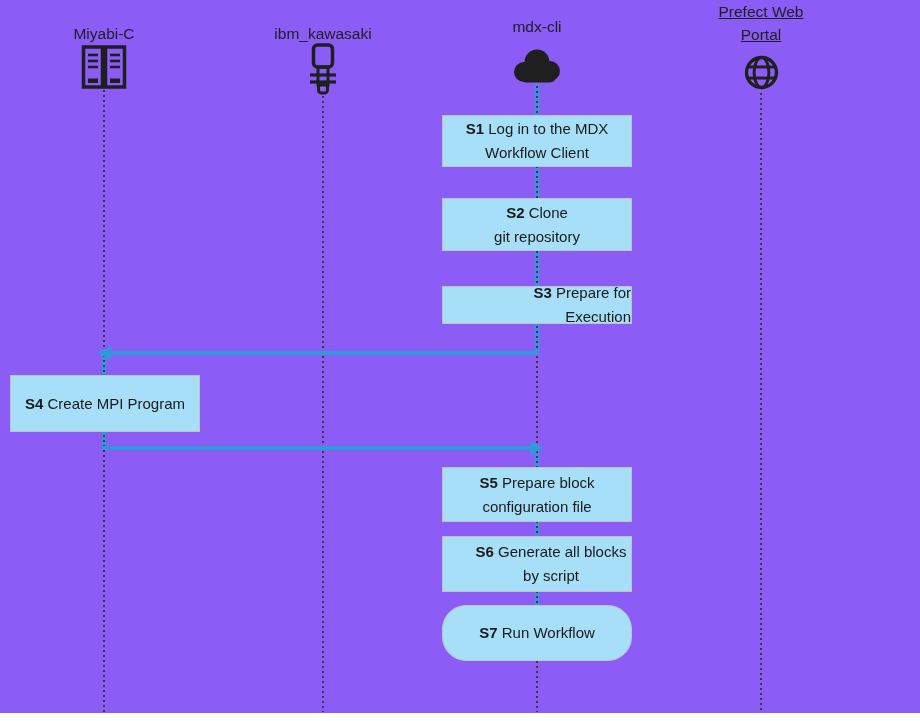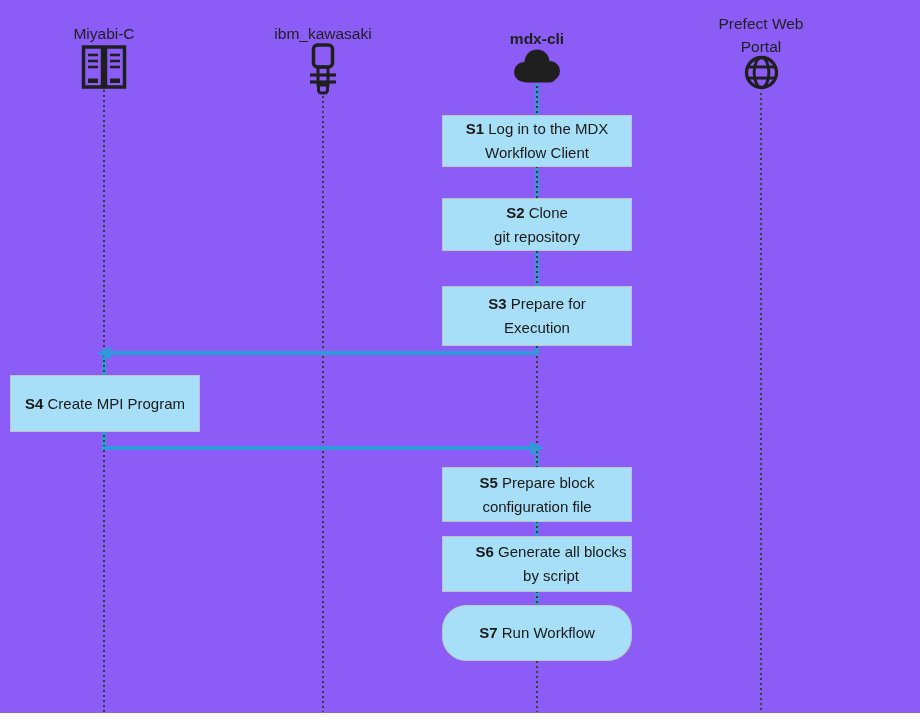--- a/index.html
+++ b/index.html
@@ -73,22 +73,22 @@
   
   .icon-stroke { stroke: #1f1f1f; fill: none; }
 </style>
 </head>
 <body>
 
 <div id="diagram">
 
   <div class="actor-label" style="left:34px; top:22px; width:140px;">Miyabi-C</div>
   <div class="actor-label" style="left:253px; top:22px; width:140px;">ibm_kawasaki</div>
-  <div class="actor-label" style="left:467px; top:27px; width:140px;font-weight:bold;">mdx-cli</div>
-  <div class="actor-label" style="left:711px; top:12px; width:100px;">Prefect Web Portal</div>
+  <div class="actor-label" style="left:467px; top:15px; width:140px;">mdx-cli</div>
+  <div class="actor-label" style="left:711px; top:0; width:100px;text-decoration:underline;">Prefect Web Portal</div>
 
   <div class="actor-icon" style="left:81px; top:45px;">
     <svg width="46" height="44" viewBox="0 0 46 44">
       <rect class="icon-stroke" x="2.5" y="2" width="19" height="40" stroke-width="3.5"></rect>
       <rect class="icon-stroke" x="24.5" y="2" width="19" height="40" stroke-width="3.5"></rect>
       <line class="icon-stroke" x1="7" y1="10" x2="17" y2="10" stroke-width="2.6"></line>
       <line class="icon-stroke" x1="7" y1="16" x2="17" y2="16" stroke-width="2.6"></line>
       <line class="icon-stroke" x1="7" y1="22" x2="17" y2="22" stroke-width="2.6"></line>
       <rect x="7" y="33.5" width="10" height="4.5" fill="#1f1f1f"></rect>
       <line class="icon-stroke" x1="29" y1="10" x2="39" y2="10" stroke-width="2.6"></line>
@@ -144,21 +144,21 @@
   <div class="step-box" style="left:442px; top:115px; height:52px;">
     <div><b>S1</b> <span>Log in to the MDX</span></div>
     <div>Workflow Client</div>
   </div>
 
   <div class="step-box" style="left:442px; top:198px; height:53px;align-items:center;">
     <div><b>S2</b> <span>Clone</span></div>
     <div>git repository</div>
   </div>
 
-  <div class="step-box" style="left:442px; top:286px; height:60px;">
+  <div class="step-box" style="left:442px; top:286px; height:38px;align-items:flex-end;">
     <div><b>S3</b> <span>Prepare for</span></div>
     <div>Execution</div>
   </div>
 
   <div class="step-box" style="left:10px; top:375px; height:57px;">
     <div><b>S4</b> <span>Create MPI Program</span></div>
   </div>
 
   <div class="step-box" style="left:442px; top:467px; height:55px;">
     <div><b>S5</b> <span>Prepare block</span></div>

